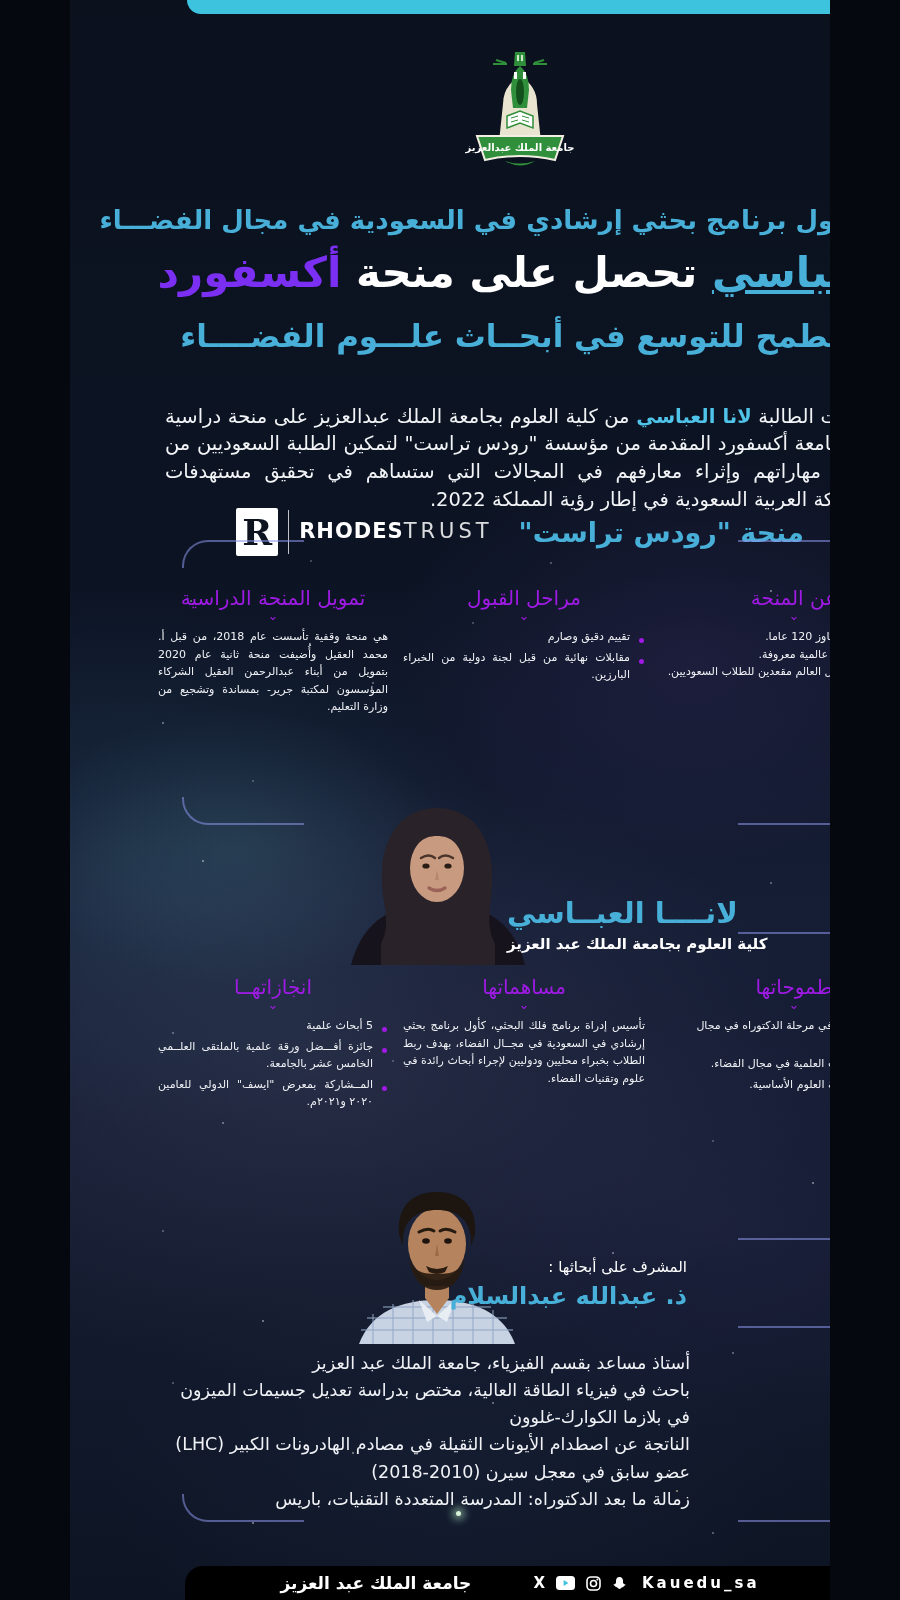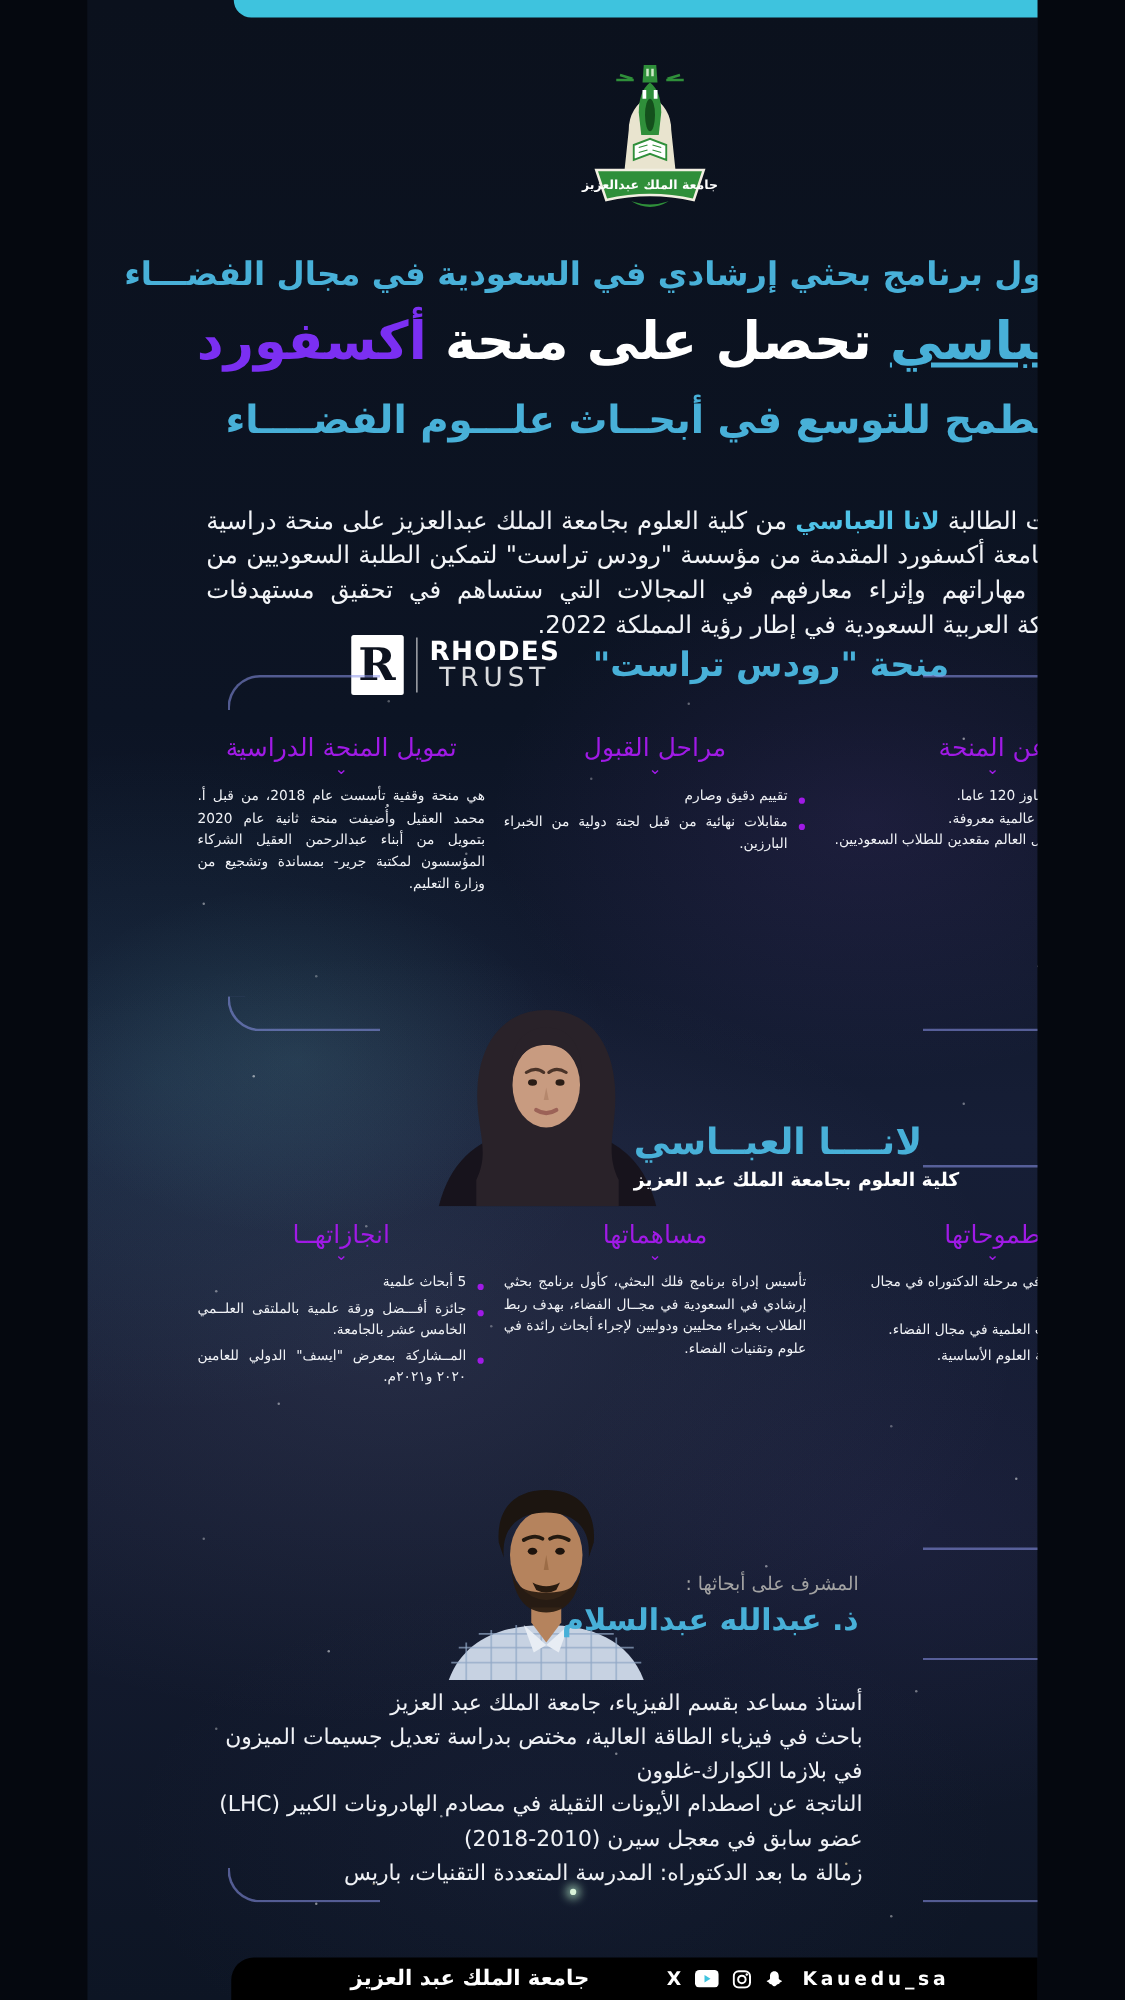--- a/index.html
+++ b/index.html
@@ -56,21 +56,21 @@
     font-size:19.5px;line-height:1.42;color:#f2f4f7;}
   .intro .cy{color:#4fc3e8;font-weight:bold;}
   
   .rhodes-row{position:absolute;left:0;top:508px;width:900px;display:flex;direction:rtl;
     align-items:center;justify-content:center;gap:26px;}
   .rhodes-h{font-size:27px;font-weight:bold;color:#48b0d8;}
   .rlogo{display:flex;align-items:center;direction:ltr;gap:10px;}
   .rmark{width:42px;height:48px;background:#fff;border-radius:2px;display:flex;align-items:center;justify-content:center;}
   .rmark span{font-family:"DejaVu Serif",serif;font-weight:bold;font-size:36px;color:#0d131f;line-height:1;}
   .rdiv{width:1px;height:44px;background:rgba(255,255,255,.75);}
-  .rtxt{display:flex;flex-direction:column;line-height:1.02;text-align:center;}
+  .rtxt{display:flex;flex-direction:row;line-height:1.02;}
   .rtxt .l1{font-size:21px;font-weight:bold;color:#fff;letter-spacing:1px;}
   .rtxt .l2{font-size:21px;color:rgba(255,255,255,.85);letter-spacing:4px;font-weight:normal;}
   
   .arc{position:absolute;width:120px;height:26px;border:0 solid rgba(140,150,235,.55);}
   .arc.tl{border-top-width:2px;border-left-width:2px;border-top-left-radius:26px;}
   .arc.tr{border-top-width:2px;border-right-width:2px;border-top-right-radius:26px;}
   .arc.bl{border-bottom-width:2px;border-left-width:2px;border-bottom-left-radius:26px;}
   .arc.br{border-bottom-width:2px;border-right-width:2px;border-bottom-right-radius:26px;}
   
   .cols{position:absolute;left:88px;width:770px;display:grid;grid-template-columns:268px 242px 230px;
@@ -81,21 +81,21 @@
   .col-body.just{text-align:justify;}
   ul.bullets{list-style:none;margin:0;padding:0;}
   ul.bullets li{position:relative;padding-right:15px;margin-bottom:3px;}
   ul.bullets li::before{content:"";position:absolute;right:1px;top:10px;width:5px;height:5px;border-radius:50%;background:#a01ae6;}
   
   .student-name{position:absolute;left:437px;top:896px;direction:rtl;text-align:left;}
   .student-name .nm{font-size:29px;font-weight:bold;color:#48b0d8;}
   .student-name .col{font-size:15px;font-weight:bold;color:#fff;margin-top:5px;}
   
   .sup-head{position:absolute;right:143px;top:1258px;direction:rtl;text-align:right;}
-  .sup-head .lbl{font-size:15px;color:#a3a3a3;}
+  .sup-head .lbl{font-size:15px;color:#ffffff;}
   .sup-head .nm{font-size:24px;font-weight:bold;color:#48b0d8;margin-top:6px;}
   .sup-bio{position:absolute;left:95px;right:140px;top:1350px;direction:rtl;text-align:right;
     font-size:17.5px;line-height:1.55;color:#f0f2f6;}
   .photo{position:absolute;}
 </style>
 </head>
 <body>
 
 <div class="canvas">
   <div class="nebula"></div>

